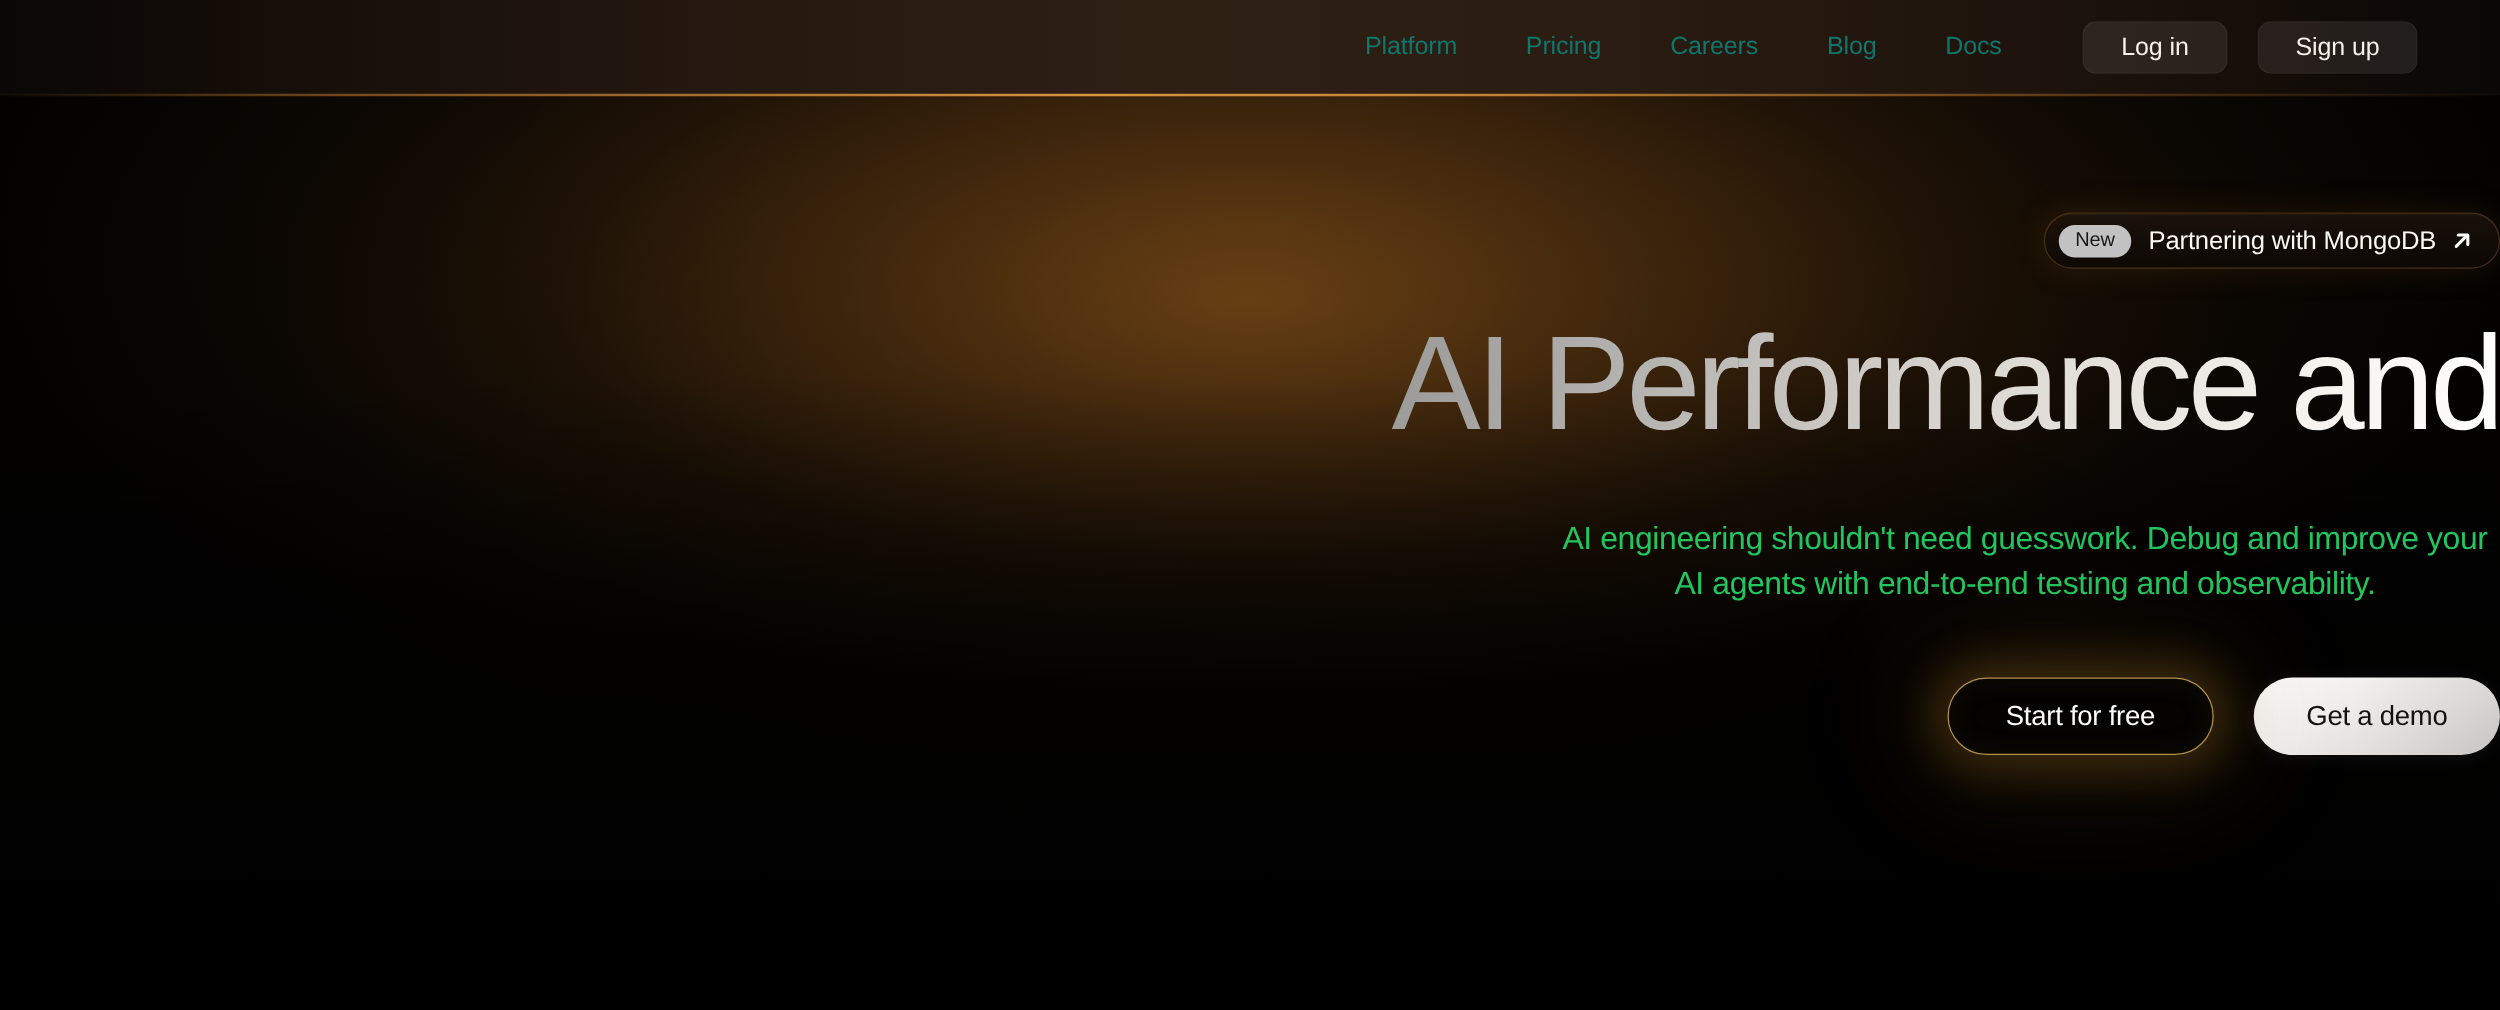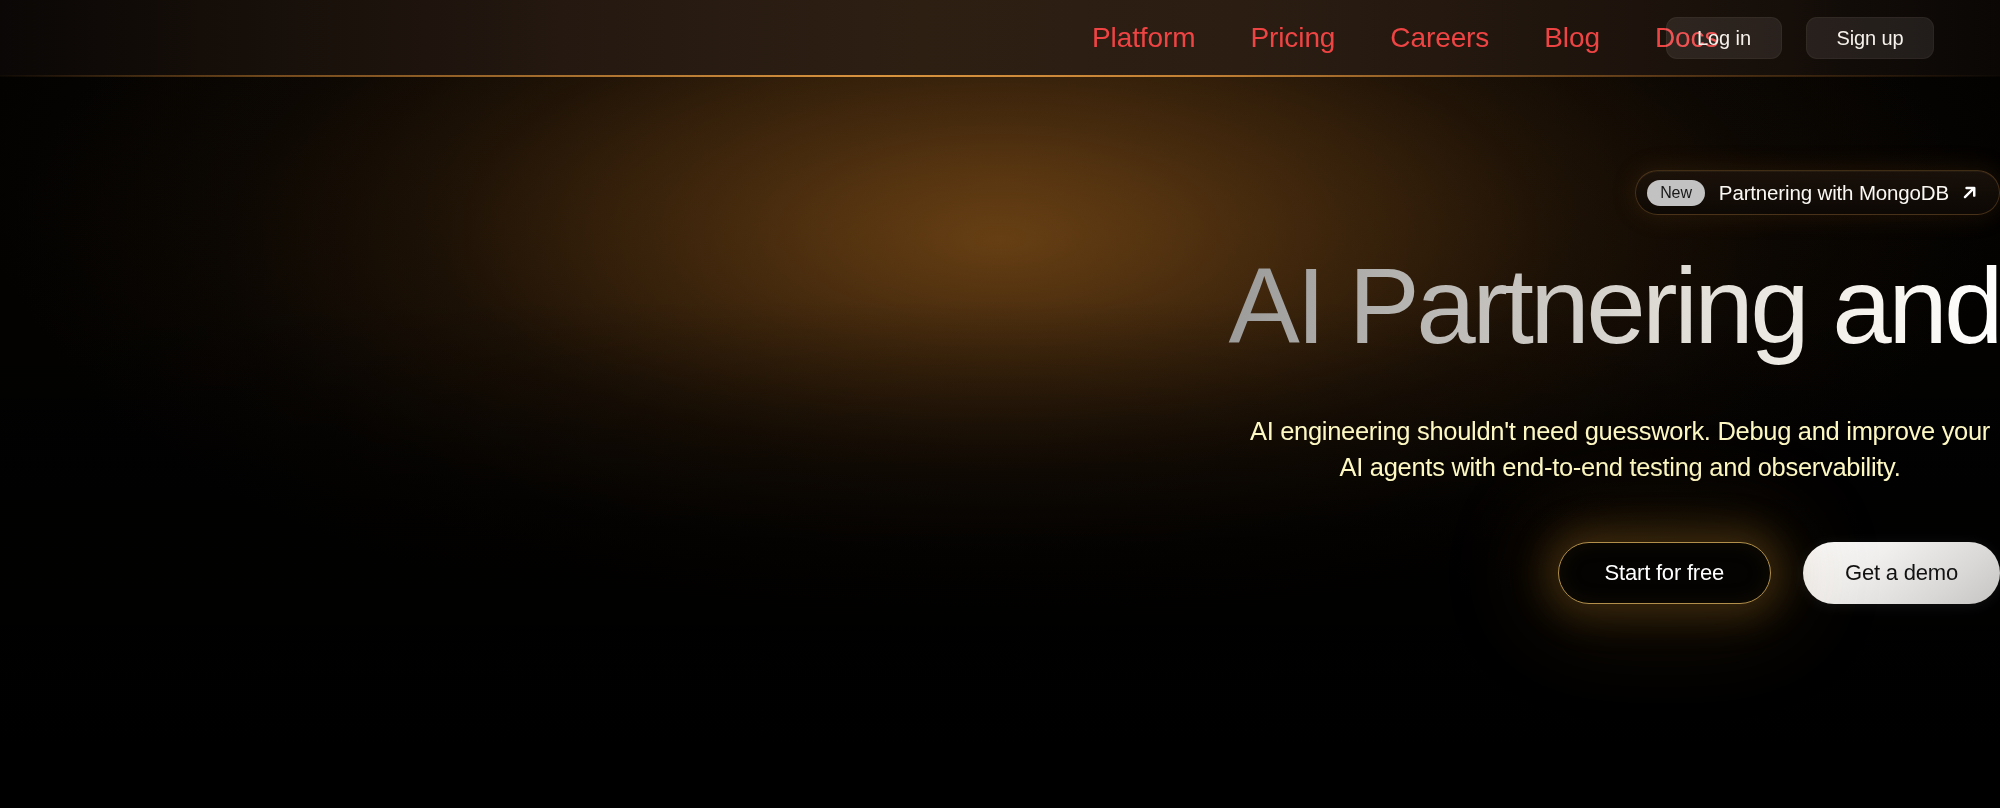--- a/index.html
+++ b/index.html
@@ -83,21 +83,21 @@
     color:#f3efe9; font-size:28.5px; letter-spacing:-0.4px; font-weight:400;
     white-space:nowrap;
   }
 
   .nav {
     position:absolute; left:1092px; top:50%;
     transform:translateY(-50%);
     display:flex; align-items:center; gap:55px;
   }
   .nav-link {
-    color:#ef4444; font-size:28px; letter-spacing:-0.1px;
+    color:#0f766e; font-size:20px; letter-spacing:-0.1px;
     text-decoration:none; white-space:nowrap; cursor:pointer;
   }
   .auth {
     position:absolute; right:66px; top:50%;
     transform:translateY(-50%);
     display:flex; align-items:center; gap:24px;
   }
   .auth-btn {
     height:42px; min-width:116px; padding:4px 21px;
     display:flex; align-items:center; justify-content:center;
@@ -156,21 +156,21 @@
   }
   .hl-accent {
     background:linear-gradient(100deg,#fadfb0 0%,#f8d9a6 18%,#f6cfa2 40%,#f5c3ae 66%,#f6c0c0 88%,#f4bcc0 100%);
     -webkit-background-clip:text; background-clip:text;
     -webkit-text-fill-color:transparent; color:transparent;
   }
 
   .subtitle {
     margin-top:48px;
     text-align:center;
-    color:#fef9c3; font-size:25.5px; line-height:1.42;
+    color:#22c55e; font-size:25.5px; line-height:1.42;
     letter-spacing:-0.3px; max-width:760px;
   }
 
   .cta-row {
     margin-top:57px;
     display:flex; align-items:center; gap:32px;
   }
   .cta-primary {
     position:relative;
     height:62px; padding:0 46px;
@@ -227,21 +227,21 @@
     <div class="badge">
       <span class="badge-pill">New</span>
       <span class="badge-text">Partnering with MongoDB</span>
       <svg class="badge-arrow" viewBox="0 0 20 20">
         <path d="M5.2 14.8 L14.4 5.6" stroke="#ffffff" stroke-width="2.6" stroke-linecap="round"></path>
         <path d="M6.9 5.2 L15.0 5.2 L15.0 13.3" fill="none" stroke="#ffffff" stroke-width="2.6" stroke-linecap="round" stroke-linejoin="round"></path>
       </svg>
     </div>
 
     <h1 class="headline">
-      <span class="hl-line hl-grad1">AI Partnering and</span>
+      <span class="hl-line hl-grad1">AI Performance and</span>
     </h1>
 
     <p class="subtitle">AI engineering shouldn't need guesswork. Debug and improve your AI agents with end-to-end testing and observability.</p>
 
     <div class="cta-row">
       <div class="cta-primary">Start for free</div>
       <div class="cta-secondary">Get a demo</div>
     </div>
 
   </div>

